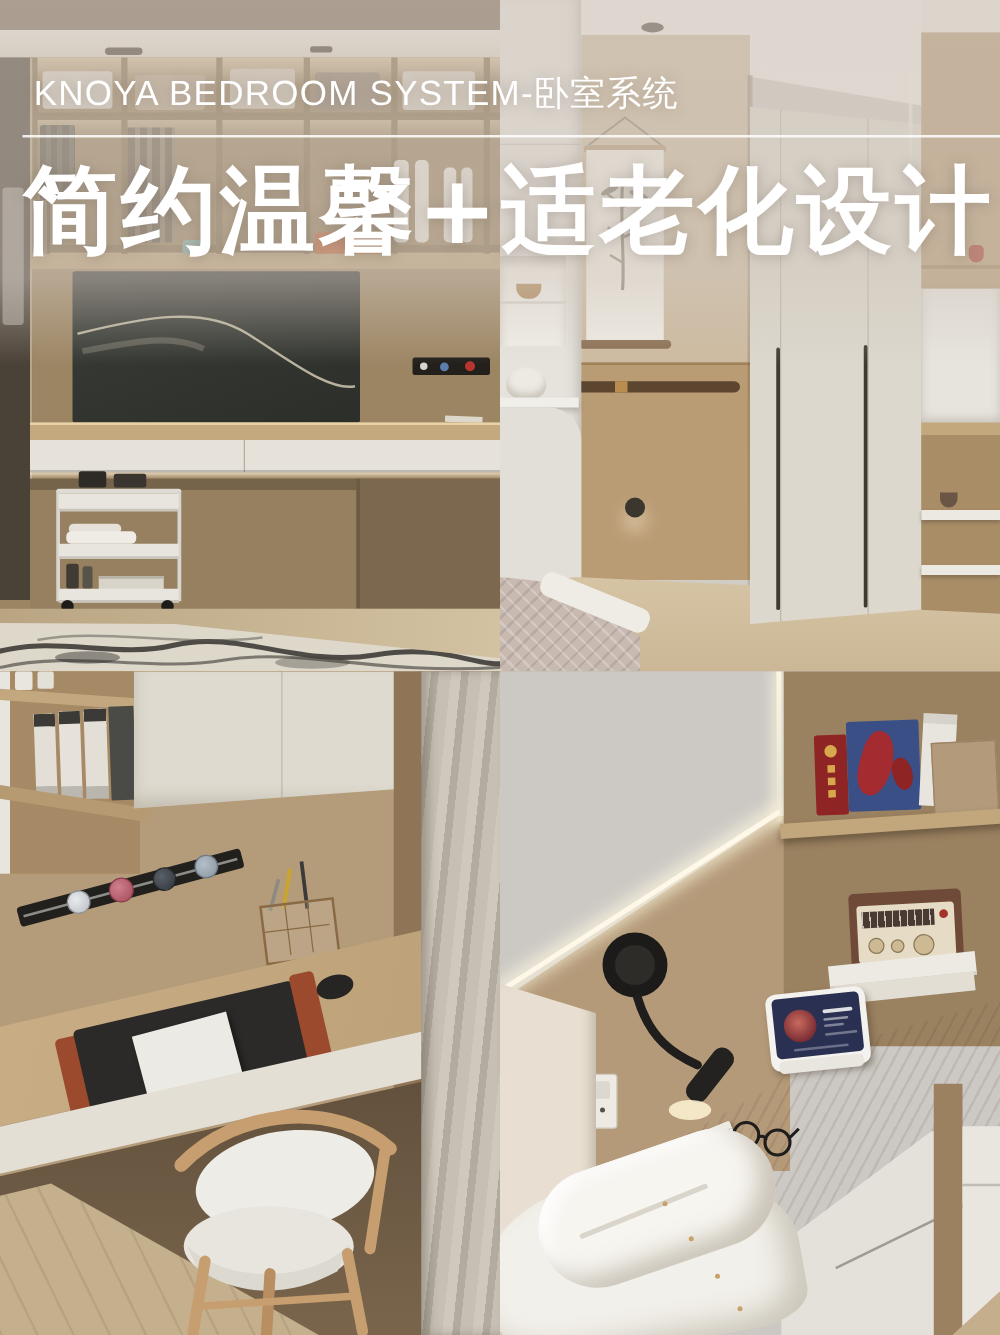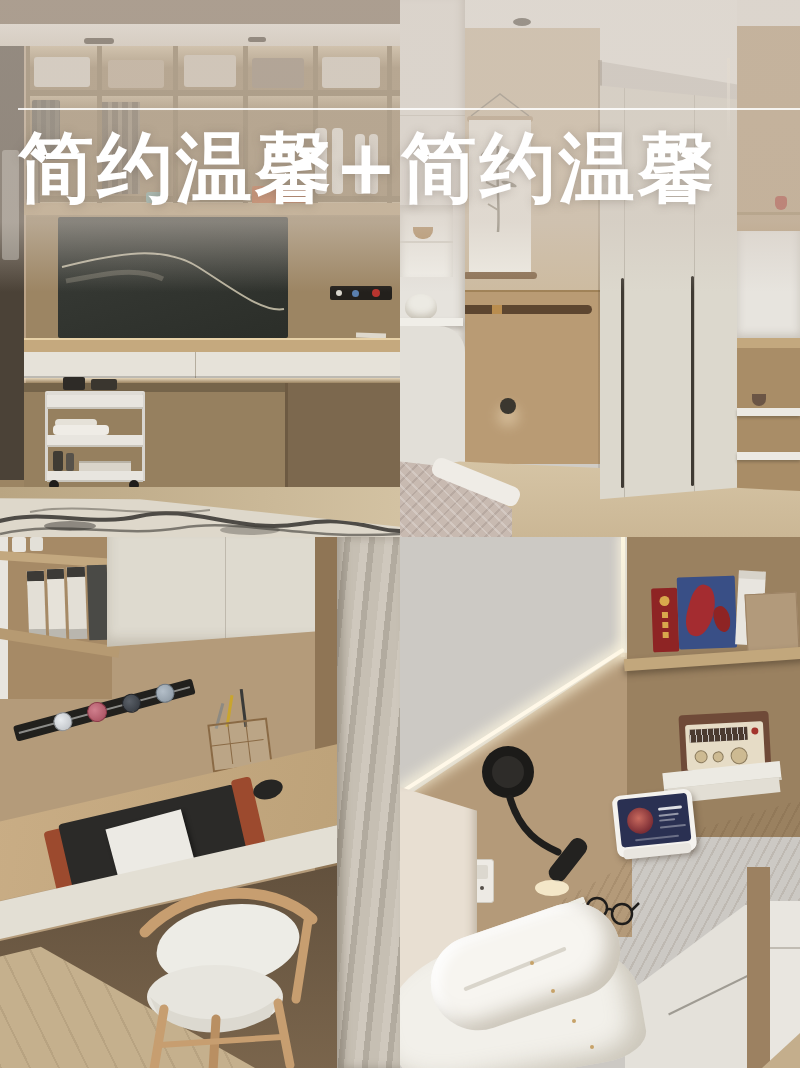--- a/index.html
+++ b/index.html
@@ -347,15 +347,16 @@
     <div class="a" style="left:-10px;top:400px;width:250px;height:140px;background:#f2f0ea;border-radius:45% 55% 18% 30%;transform:rotate(-10deg);box-shadow:inset -14px -10px 22px rgba(160,150,130,.45);"></div>
     <div class="a" style="left:28px;top:382px;width:195px;height:95px;background:#f7f5f0;border-radius:48px;transform:rotate(-19deg);box-shadow:inset -10px -12px 18px rgba(160,150,130,.5), inset 8px 6px 12px rgba(255,255,255,.9);"></div>
     <div class="a" style="left:60px;top:430px;width:110px;height:4px;background:rgba(150,140,120,.3);border-radius:2px;transform:rotate(-22deg);"></div>
     <div class="a" style="left:130px;top:424px;width:4px;height:4px;border-radius:50%;background:#c7a268;"></div>
     <div class="a" style="left:151px;top:452px;width:4px;height:4px;border-radius:50%;background:#c7a268;"></div>
     <div class="a" style="left:172px;top:482px;width:4px;height:4px;border-radius:50%;background:#c7a268;"></div>
     <div class="a" style="left:190px;top:508px;width:4px;height:4px;border-radius:50%;background:#c7a268;"></div>
   </section>
 
   <div class="wash"></div>
+  <div class="txt brand">KNOYA BEDROOM SYSTEM-卧室系统</div>
   <div class="rule"></div>
-  <div class="txt title">简约温馨+简约温馨</div>
+  <div class="txt title">简约温馨+适老化设计</div>
 </div>
 
 </body></html>

